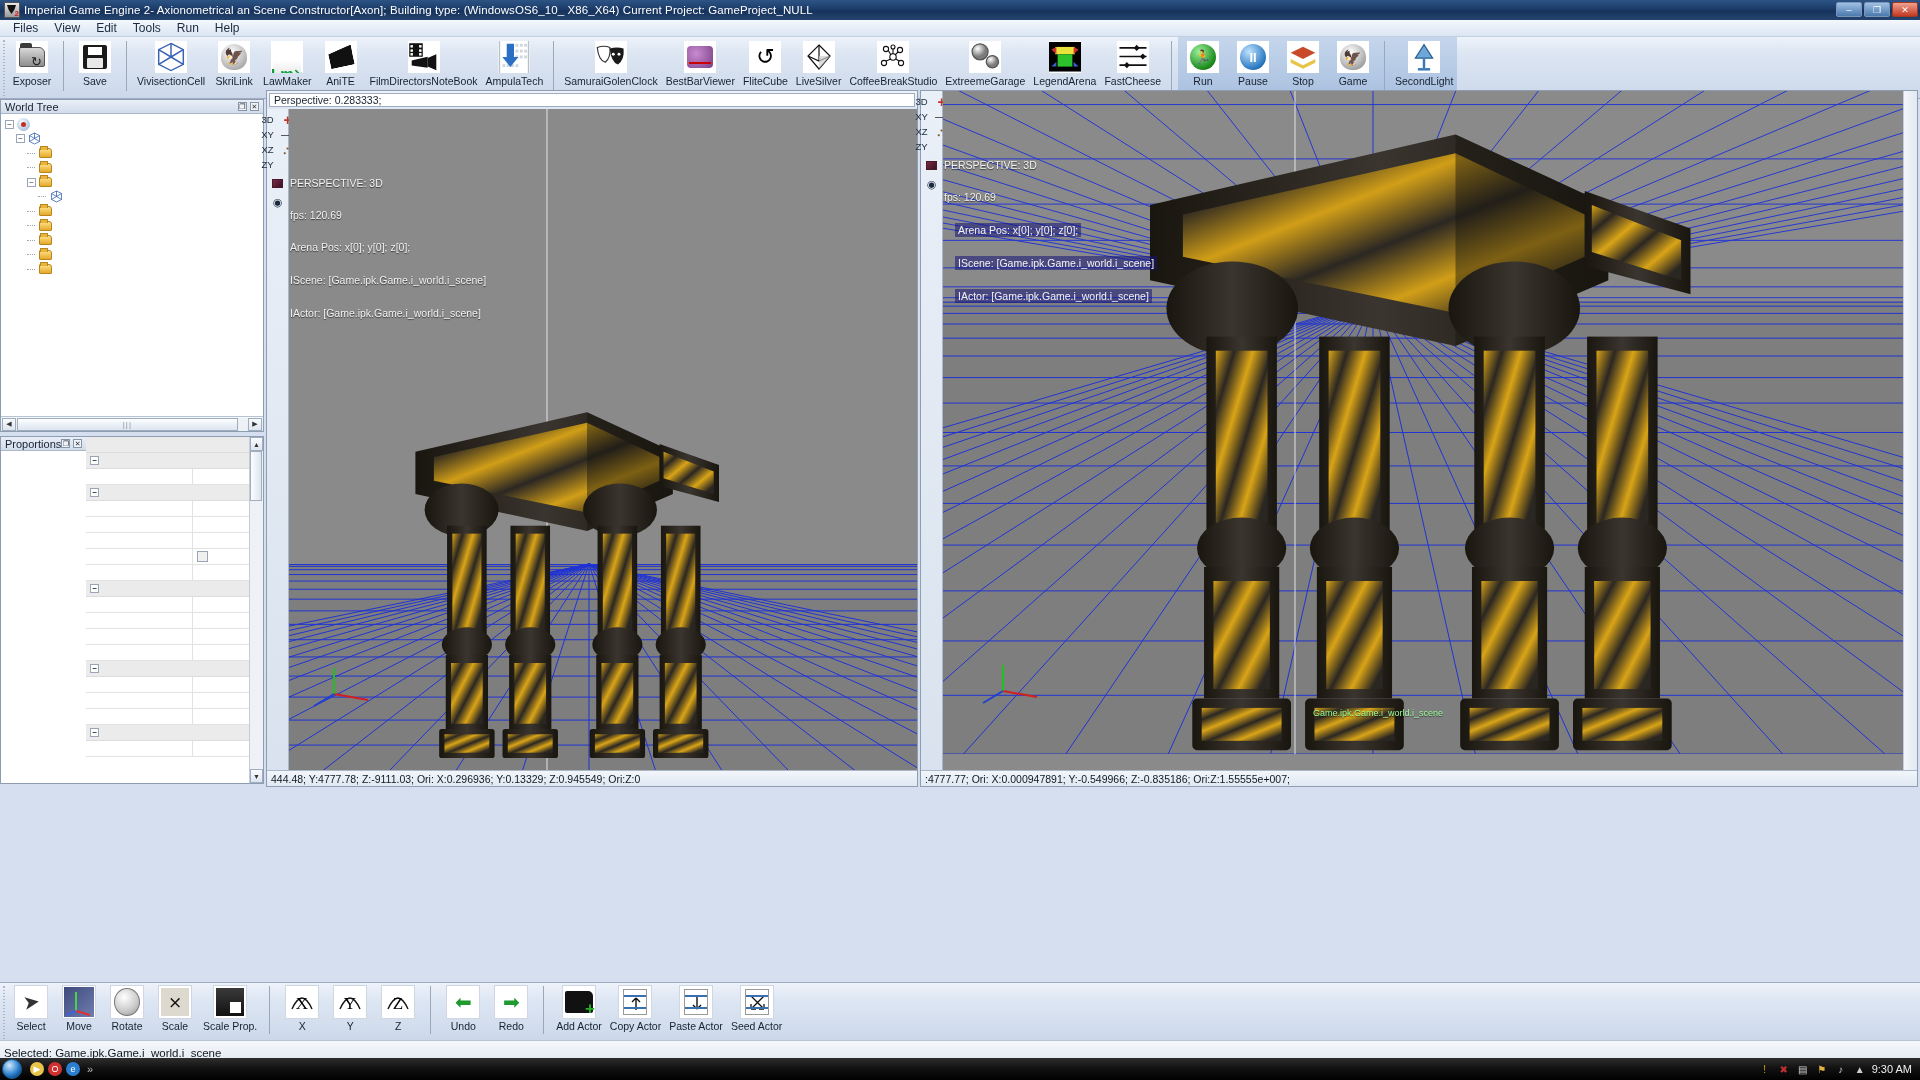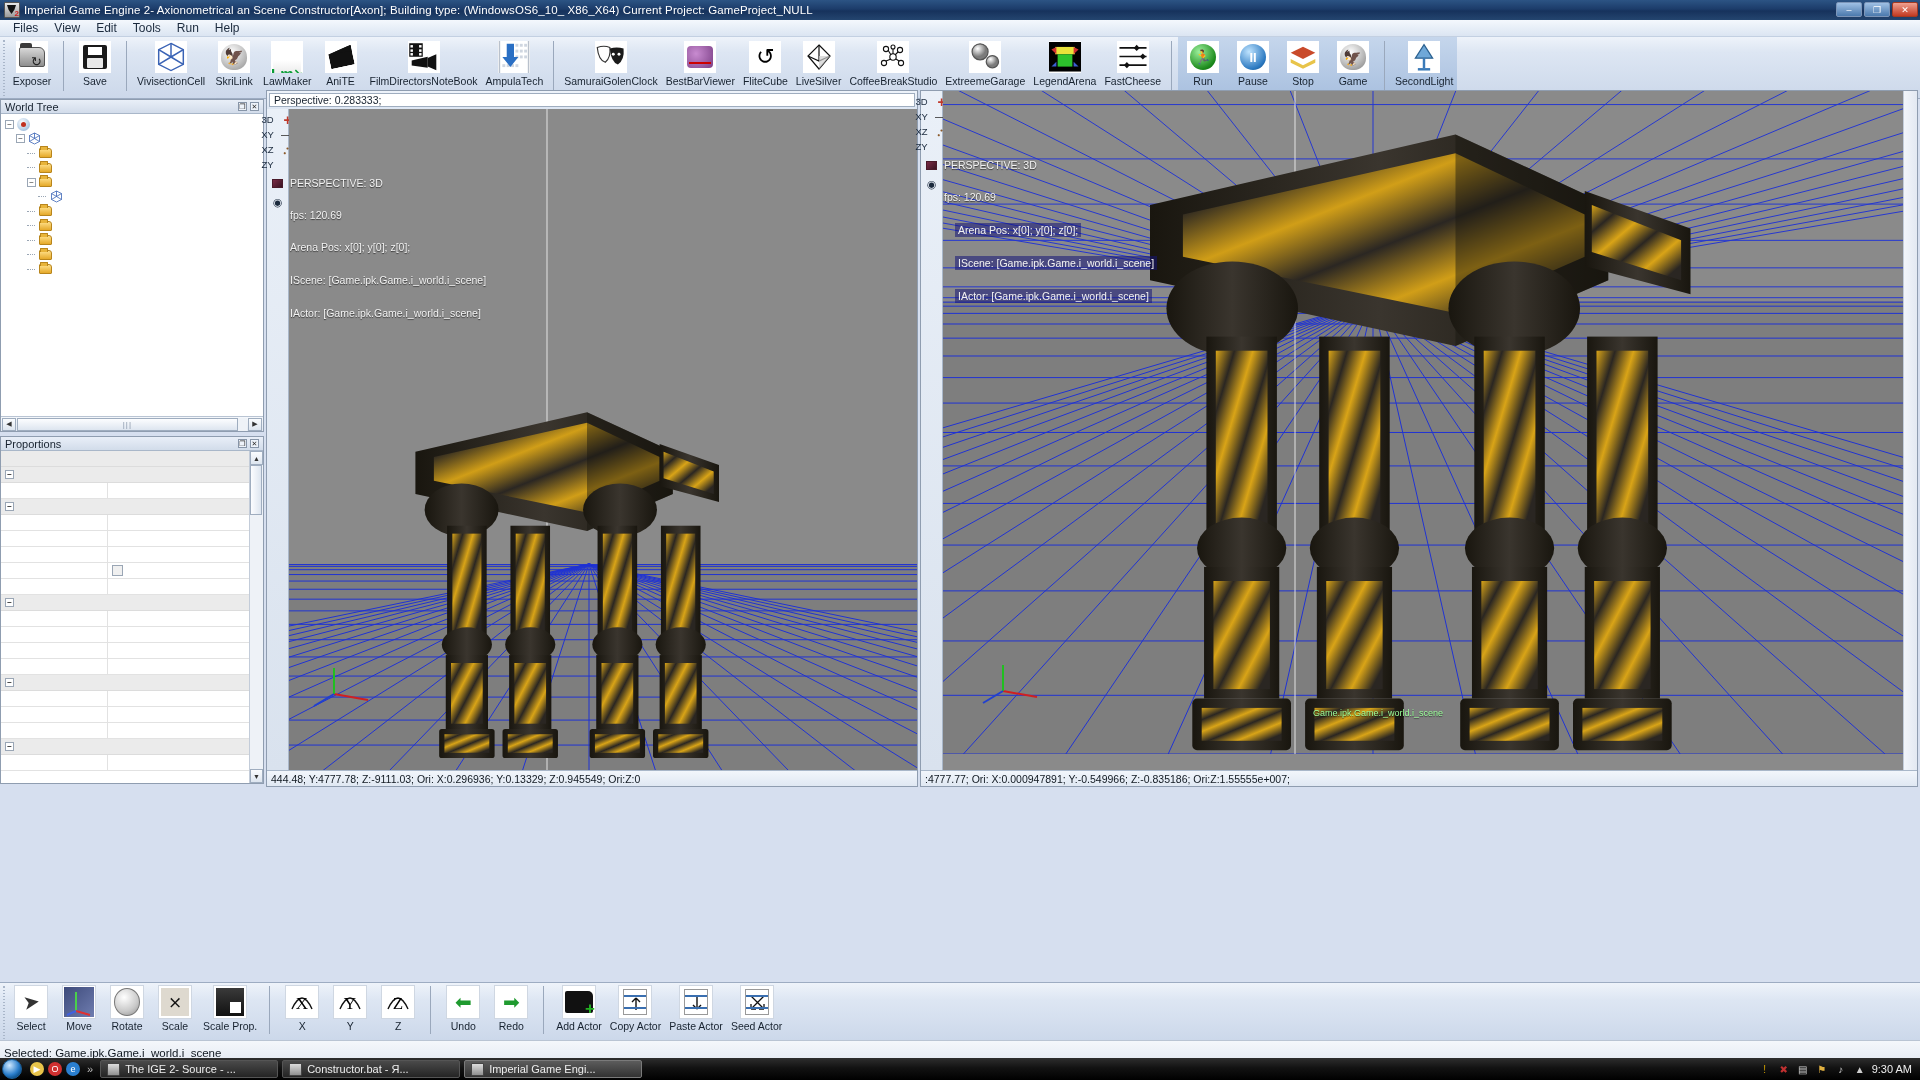--- a/index.html
+++ b/index.html
@@ -136,21 +136,21 @@
   }
   .hs-track { flex:1; height:13px; background:#eef2f7; margin: 0 1px; position: relative; }
   .hs-thumb {
     position:absolute; left:0; top:0; height:13px; width: 96%;
     background: linear-gradient(180deg,#fcfdff,#dde5ef); border:1px solid #9fadbf;
     display:flex; align-items:center; justify-content:center; font-size:8px; color:#8795a8; letter-spacing:1px;
   }
 
   #proportions {
     position: absolute; left: 0; top: 436px; width: 264px; height: 348px;
-    background: #fff; border: 1px solid #8f9db0; display: flex; flex-direction: column;
+    background: #fff; border: 1px solid #8f9db0; display: flex; flex-direction: row;
   }
   .prop-body { flex:1; display:flex; overflow:hidden; }
   .prop-rows { flex:1; overflow:hidden; }
   .prow { display:flex; height: 16px; border-bottom: 1px solid #e2e2e2; font-size: 11.3px; align-items:center; }
   .prow-cat { background:#ebebeb; color:#6d6d6d; font-weight:bold; padding-left: 4px; display:flex; align-items:center; gap:4px; border-bottom:1px solid #dcdcdc; height:16px;}
   .pexp { width:9px;height:9px;border:1px solid #9aa6b5;background:#fff;font-size:8px;line-height:7px;text-align:center;color:#333;flex:0 0 auto;}
   .pname { width: 107px; padding-left: 16px; color:#101820; overflow:hidden; white-space:nowrap; border-right:1px solid #e2e2e2; height:16px; line-height:16px;}
   .pval { flex:1; padding-left: 4px; color:#101820; overflow:hidden; white-space:nowrap; height:16px; line-height:16px;}
   .pcheck { width:11px;height:11px;border:1px solid #9aa6b5;background:#f0f0f0; display:inline-block; margin-top:2px;}
   .prop-scroll { width: 14px; background:linear-gradient(180deg,#f2f5fa,#e3e9f2); border-left:1px solid #c3ccd9; display:flex; flex-direction:column; }
@@ -1190,34 +1190,20 @@
   </div>
 
   <div id="taskbar">
     <div class="startorb"></div>
     <div class="qlaunch" id="qlaunch">
         <div class="qico" style="background: rgb(232, 196, 74);">▶</div>
         <div class="qico" style="background: rgb(208, 48, 48);">O</div>
         <div class="qico" style="background: rgb(42, 127, 208);">e</div>
       </div>
     <span class="qsep">»</span>
-    <div id="tasks" style="display:flex;align-items:center;">
-        <div class="tb-task">
-          <span class="tb-taskico" style="background: linear-gradient(rgb(220, 220, 220), rgb(144, 144, 144)); border: 1px solid rgb(68, 68, 68); border-radius: 1px;"></span>
-          <span>The IGE 2- Source - ...</span>
-        </div>
-        <div class="tb-task">
-          <span class="tb-taskico" style="background: linear-gradient(rgb(220, 220, 220), rgb(144, 144, 144)); border: 1px solid rgb(68, 68, 68); border-radius: 1px;"></span>
-          <span>Constructor.bat - Я...</span>
-        </div>
-        <div class="tb-task active">
-          <span class="tb-taskico" style="background: linear-gradient(rgb(220, 220, 220), rgb(144, 144, 144)); border: 1px solid rgb(68, 68, 68); border-radius: 1px;"></span>
-          <span>Imperial Game Engi...</span>
-        </div>
-      </div>
     <div class="tray" id="tray">
         <span class="tray-ico" style="color: rgb(208, 160, 0);">!</span>
         <span class="tray-ico" style="color: rgb(192, 48, 48);">✖</span>
         <span class="tray-ico" style="color: rgb(207, 207, 207);">▤</span>
         <span class="tray-ico" style="color: rgb(224, 176, 64);">⚑</span>
         <span class="tray-ico" style="color: rgb(207, 207, 207);">♪</span>
         <span class="tray-ico" style="color: rgb(207, 207, 207);">▲</span>
       <span>9:30 AM</span>
     </div>
   </div>

